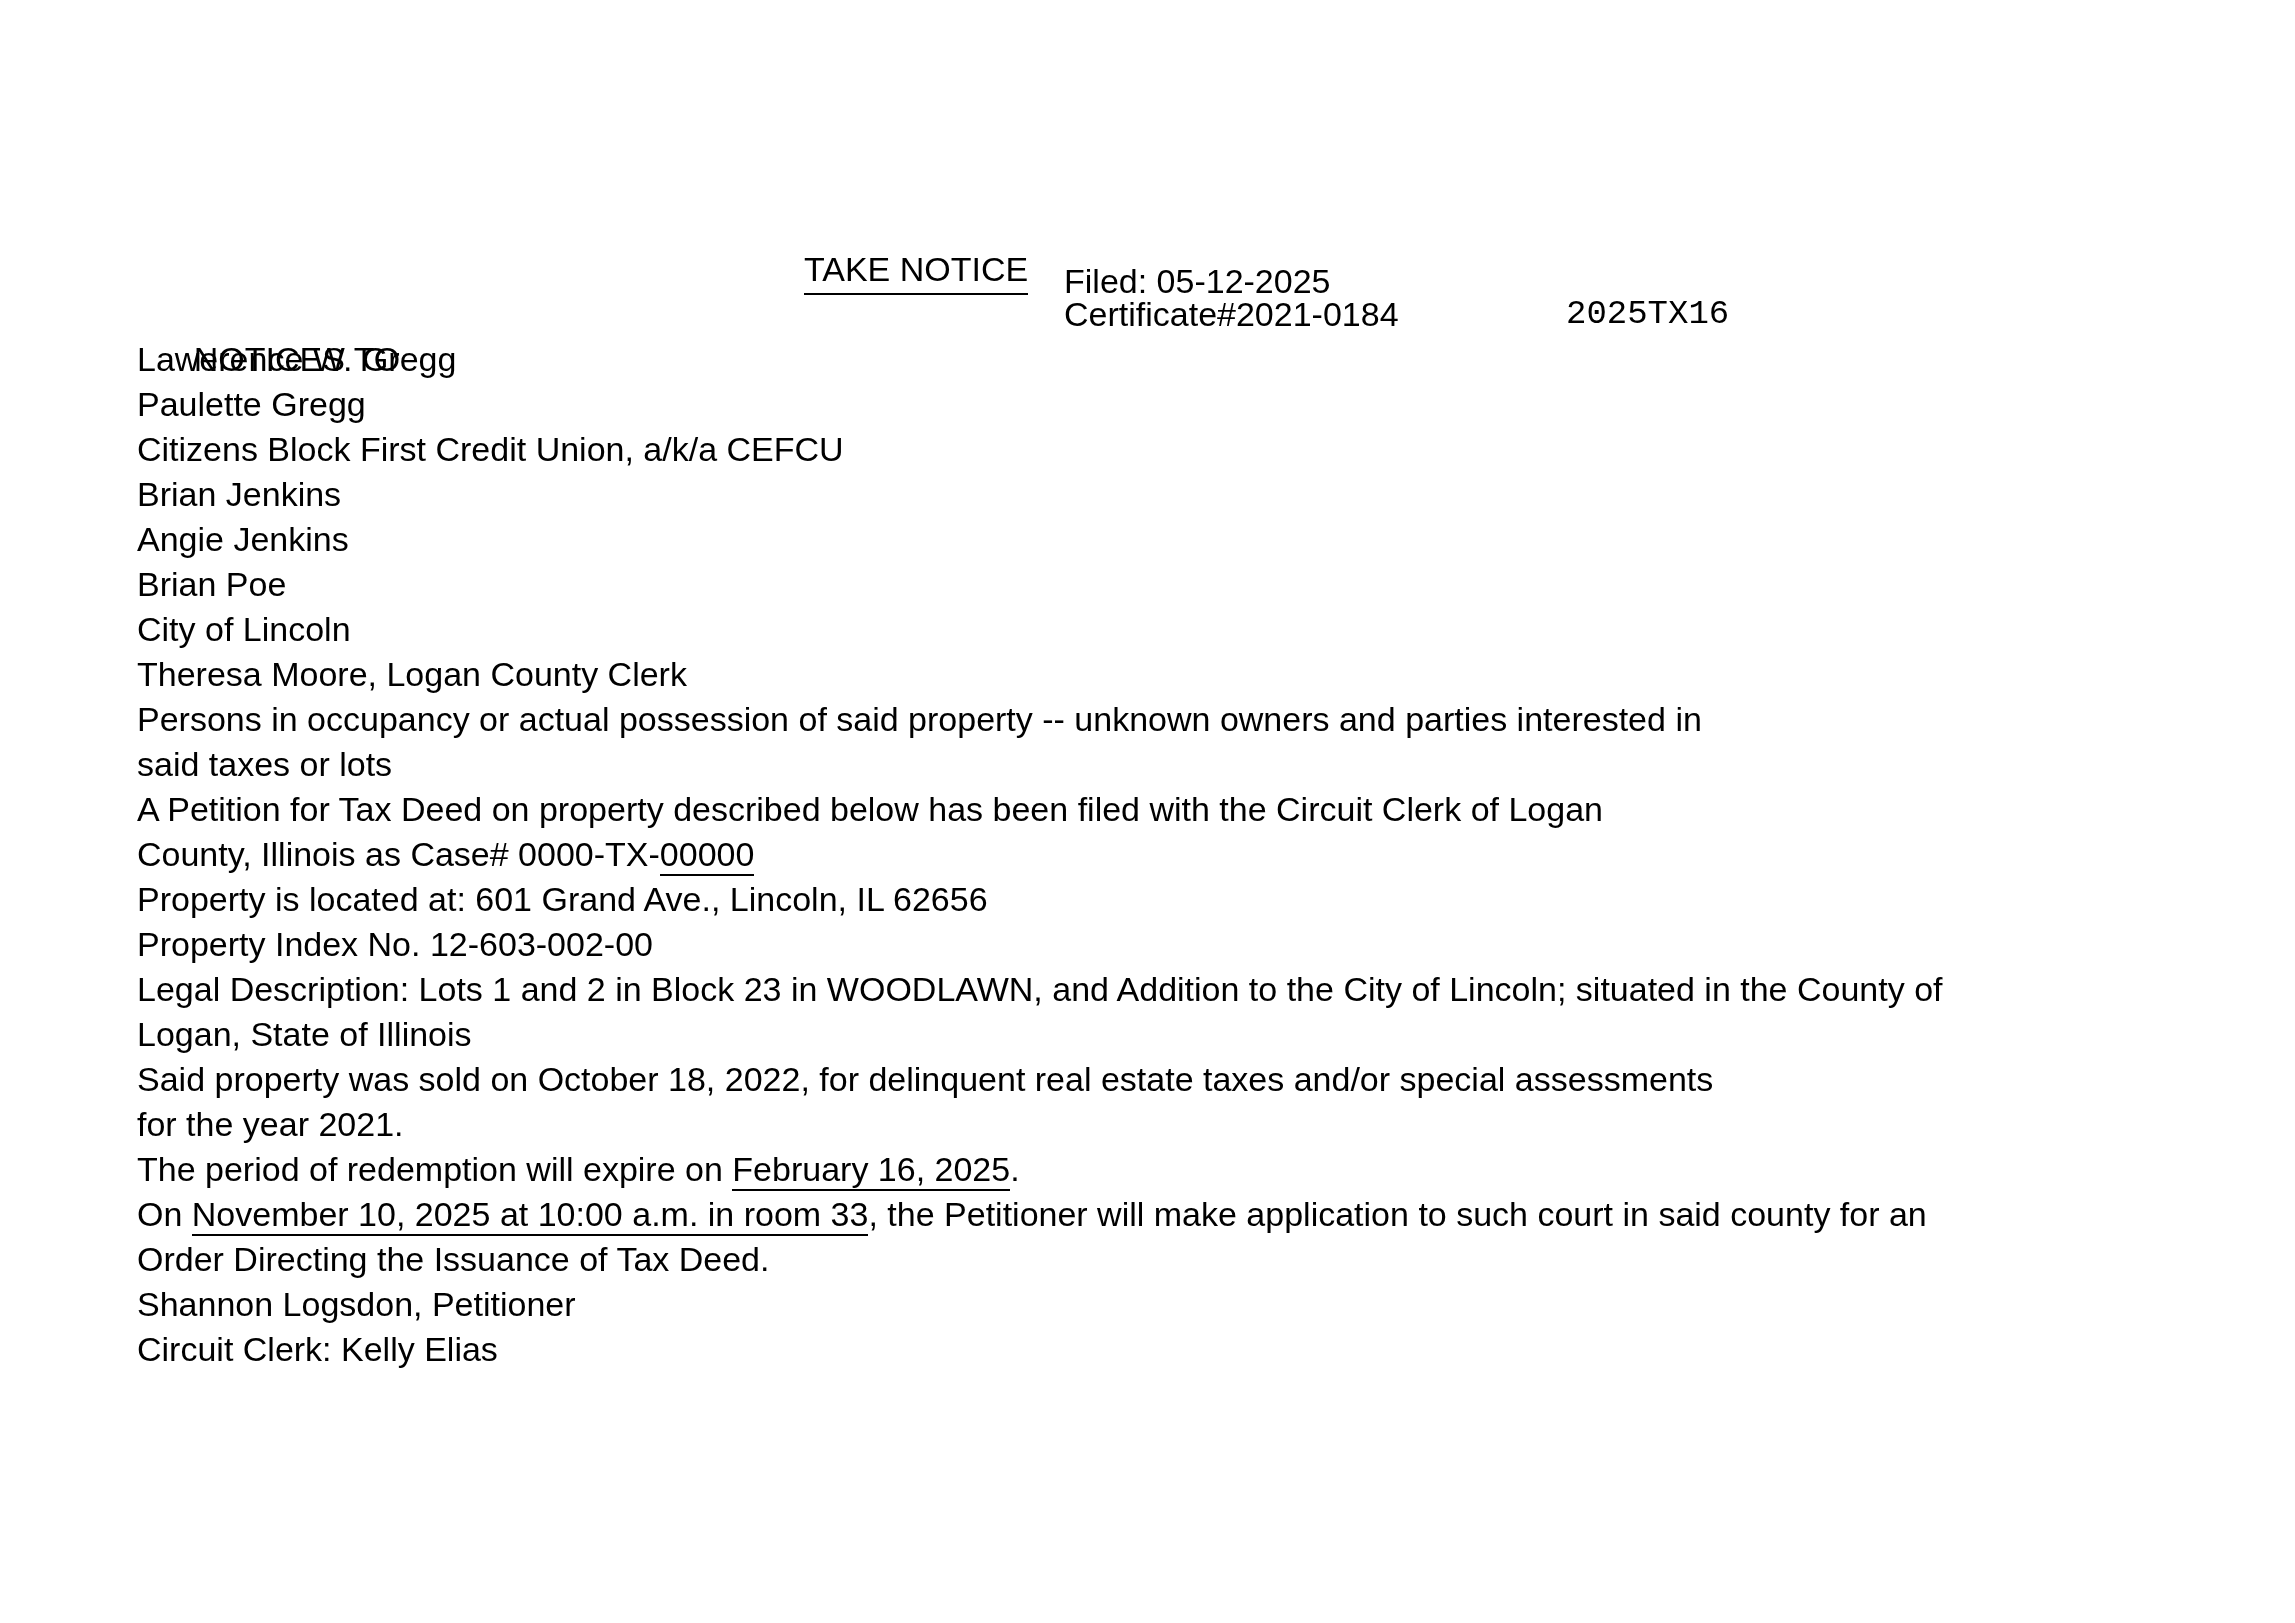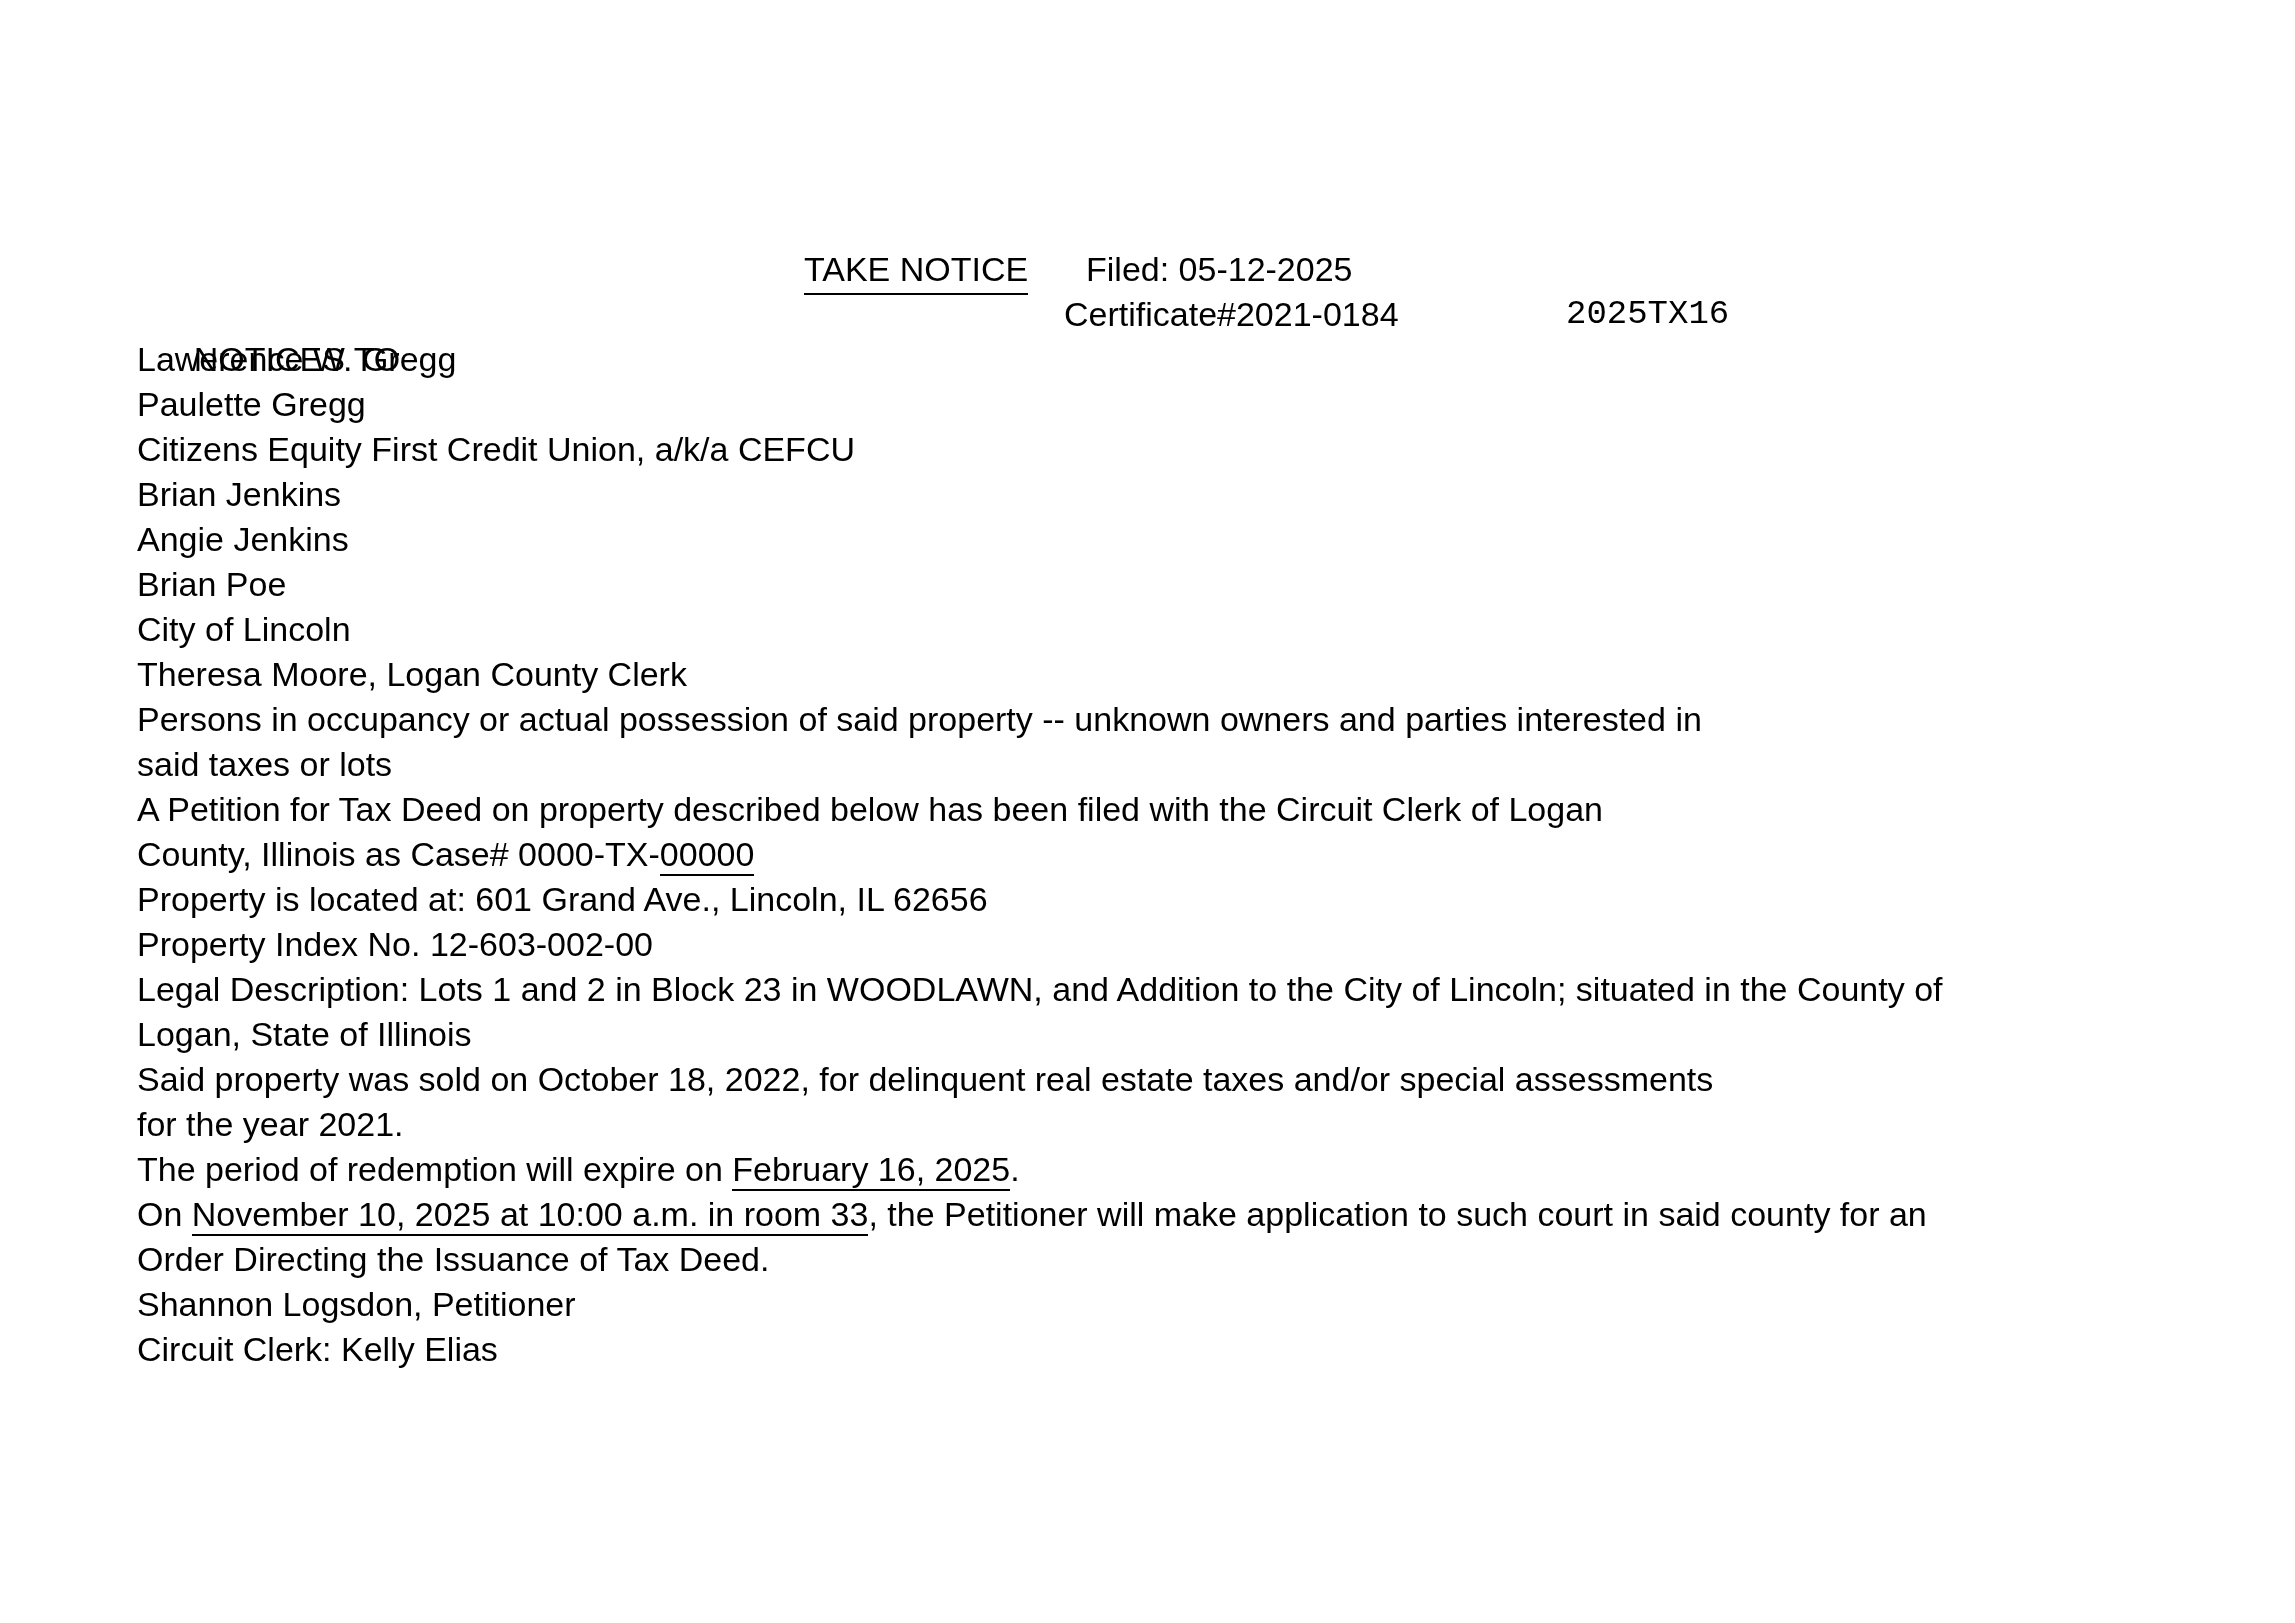--- a/index.html
+++ b/index.html
@@ -27,21 +27,21 @@
     position: relative;
     height: 45px;
     line-height: 45px;
     white-space: pre;
   }
   .pos {
     position: absolute;
     top: 0;
   }
   .take-notice { left: 667px; }
-  .filed       { left: 949px; }
+  .filed       { left: 927px; margin-top: 12px; }
   .cert        { left: 927px; }
   .docket      { left: 1429px; font-family: Liberation Mono, monospace; }
   .underline {
     border-bottom: 2.7px solid #000000;
     padding-bottom: 0.9px;
   }
 </style>
 </head>
 <body>
 
@@ -54,21 +54,21 @@
     </div>
 
     <div class="line">
       <span>NOTICES TO</span>
       <span class="pos cert">Certificate#2021-0184</span>
       <span class="pos docket">2025TX16</span>
     </div>
 
     <div class="line">Lawerence W. Gregg</div>
     <div class="line">Paulette Gregg</div>
-    <div class="line">Citizens Equity First Credit Union, a/k/a CEFCU</div>
+    <div class="line">Citizens Block First Credit Union, a/k/a CEFCU</div>
     <div class="line">Brian Jenkins</div>
     <div class="line">Angie Jenkins</div>
     <div class="line">Brian Poe</div>
     <div class="line">City of Lincoln</div>
     <div class="line">Theresa Moore, Logan County Clerk</div>
     <div class="line">Persons in occupancy or actual possession of said property -- unknown owners and parties interested in</div>
     <div class="line">said taxes or lots</div>
 
     <div class="line">A Petition for Tax Deed on property described below has been filed with the Circuit Clerk of Logan</div>
 

